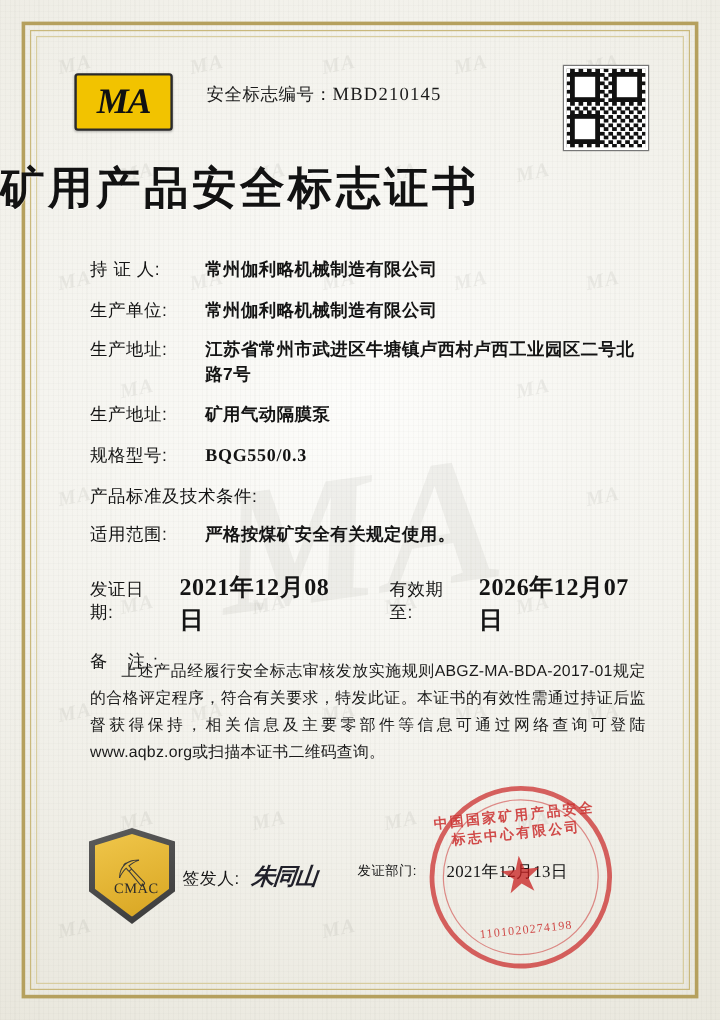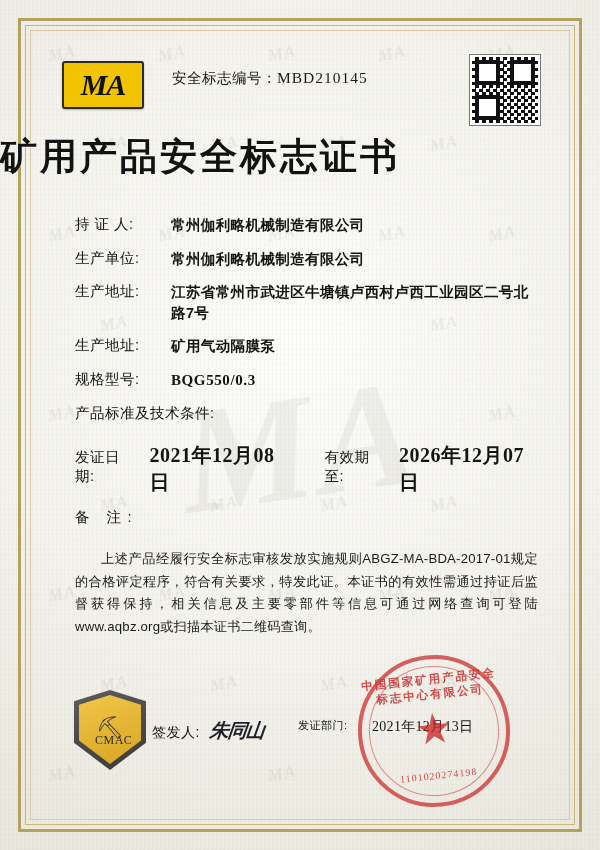--- a/index.html
+++ b/index.html
@@ -457,20 +457,24 @@
 
     <div class="field">
       <div class="f-label">规格型号:</div>
       <div class="f-value latin">BQG550/0.3</div>
     </div>
 
     <div class="field">
       <div class="f-label" style="width:176px;">产品标准及技术条件:</div>
     </div>
 
+    <div class="field">
+      <div class="f-label">适用范围:</div>
+      <div class="f-value">严格按煤矿安全有关规定使用。</div>
+    </div>
 
     <div class="date-row">
       <span class="lbl">发证日期:</span>
       <span class="val">2021年12月08日</span>
       <span class="lbl2">有效期至:</span>
       <span class="val">2026年12月07日</span>
     </div>
 
     <div class="remark-row">
       <span class="lbl">备 注:</span>

